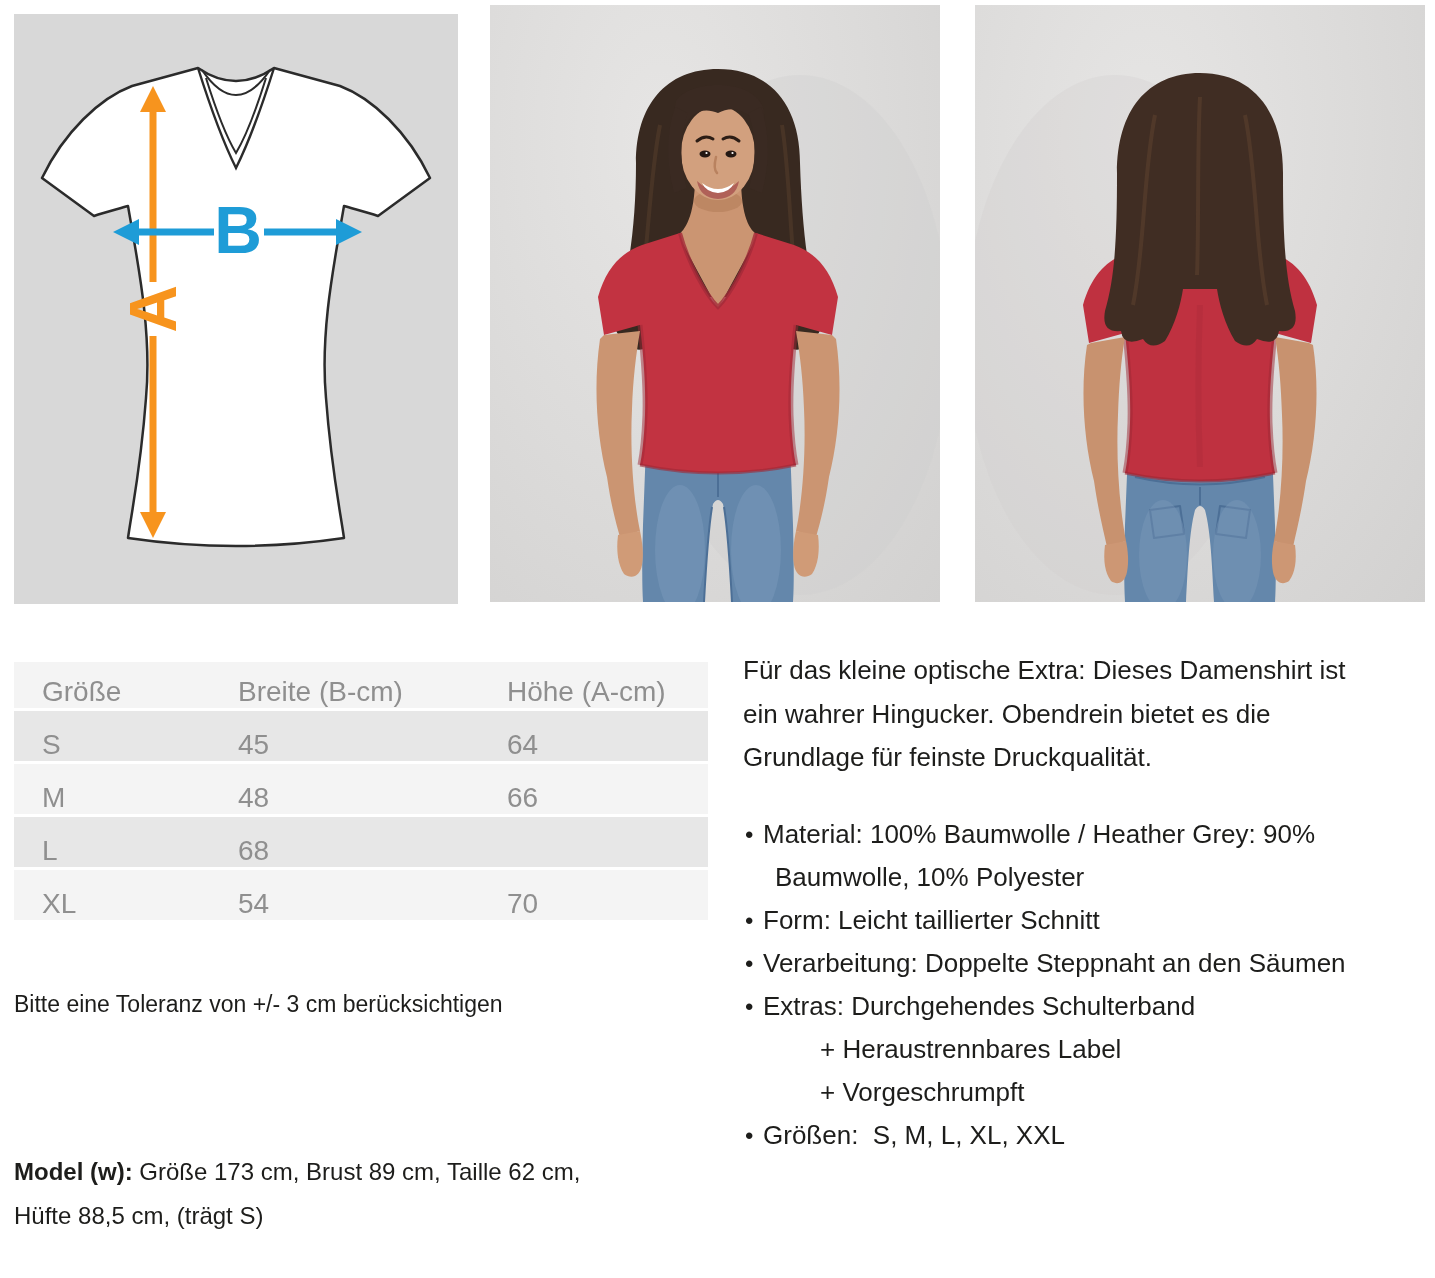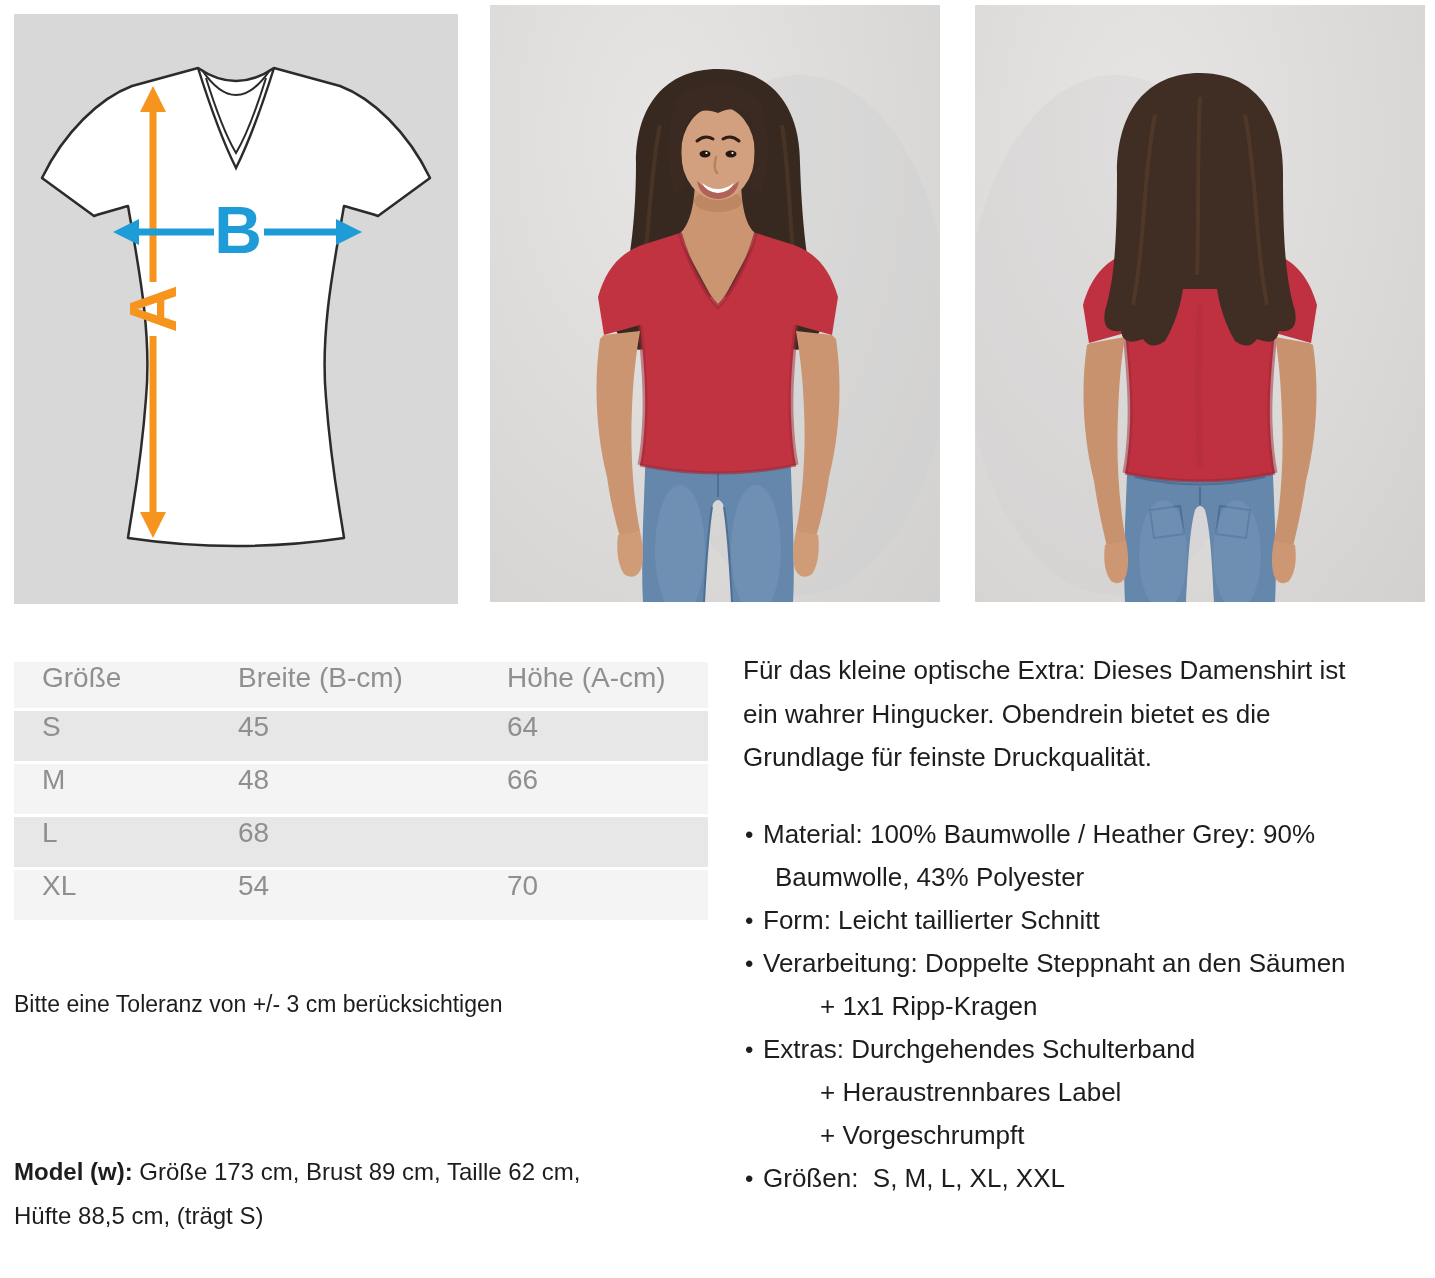--- a/index.html
+++ b/index.html
@@ -7,21 +7,21 @@
           font-family:"Liberation Sans",sans-serif;overflow:hidden;color:#1d1d1b;}
   .panel{position:absolute;}
   #diagram-panel{left:14px;top:14px;width:444px;height:590px;background:#d8d8d8;}
   .photo{width:450px;height:597px;top:5px;
          background:radial-gradient(ellipse at 38% 22%, #e6e5e4 0%, #dcdbda 52%, #d2d1d0 100%);}
   #front-photo{left:490px;}
   #back-photo{left:975px;}
 
   
   #size-table{position:absolute;left:14px;top:662px;width:694px;font-size:28px;color:#8f8f8f;}
-  .trow{display:flex;align-items:flex-start;margin-bottom:3px;}
+  .trow{display:flex;align-items:flex-end;margin-bottom:3px;}
   .trow.hdr{height:46px;background:#f4f4f4;}
   .trow.data{height:50px;}
   .row-dark{background:#e7e7e7;}
   .row-light{background:#f4f4f4;}
   .c1{width:224px;padding-left:28px;box-sizing:border-box;}
   .c2{width:269px;}
   .c3{flex:1;}
 
   #tolerance-note{position:absolute;left:14px;top:991px;font-size:23px;color:#1d1d1b;}
   #model-info{position:absolute;left:14px;top:1150px;width:710px;font-size:24px;line-height:44px;}
@@ -225,25 +225,24 @@
 
   <div id="description">
     <div class="intro">
       <span class="line">Für das kleine optische Extra: Dieses Damenshirt ist</span>
       <span class="line">ein wahrer Hingucker. Obendrein bietet es die</span>
       <span class="line">Grundlage für feinste Druckqualität.</span>
     </div>
     <div class="bullets">
       <div class="bullet">
         <span class="line">Material: 100% Baumwolle / Heather Grey: 90%</span>
-        <span class="line wrap2">Baumwolle, 43% Polyester</span>
+        <span class="line wrap2">Baumwolle, 10% Polyester</span>
       </div>
       <div class="bullet">Form: Leicht taillierter Schnitt</div>
       <div class="bullet">Verarbeitung: Doppelte Steppnaht an den Säumen</div>
-      <div class="sub">+ 1x1 Ripp-Kragen</div>
       <div class="bullet">Extras: Durchgehendes Schulterband</div>
       <div class="sub">+ Heraustrennbares Label</div>
       <div class="sub">+ Vorgeschrumpft</div>
       <div class="bullet prewrap">Größen:  S, M, L, XL, XXL</div>
     </div>
   </div>
 
 </div>
 
 </body></html>

